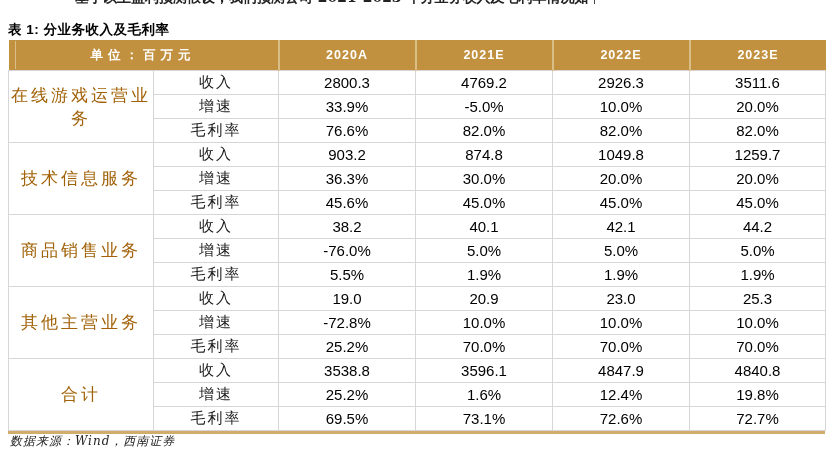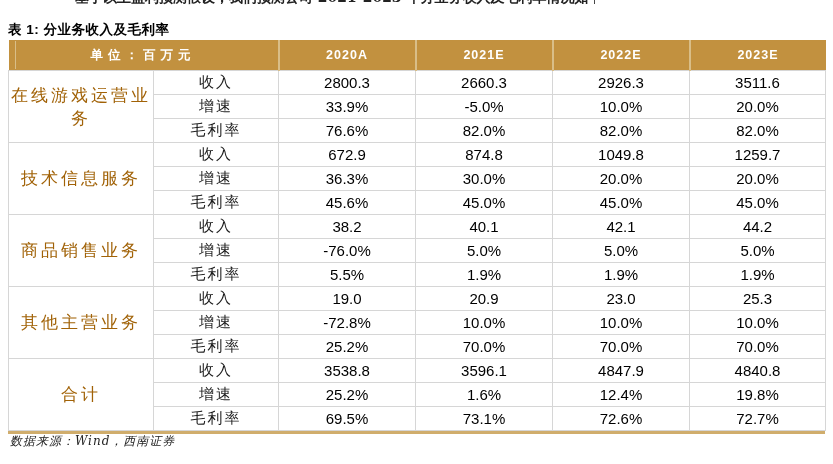--- a/index.html
+++ b/index.html
@@ -94,42 +94,42 @@
         <th class="year-th">2021E</th>
         <th class="year-th">2022E</th>
         <th class="year-th">2023E</th>
       </tr>
     </thead>
     <tbody>
         <tr>
           <td class="group-cell" rowspan="3">在线游戏运营业务</td>
           <td class="metric-cell">收入</td>
           <td class="value-cell">2800.3</td>
-          <td class="value-cell">2660.3</td>
+          <td class="value-cell">4769.2</td>
           <td class="value-cell">2926.3</td>
           <td class="value-cell">3511.6</td>
         </tr>
         <tr>
           <td class="metric-cell">增速</td>
           <td class="value-cell">33.9%</td>
           <td class="value-cell">-5.0%</td>
           <td class="value-cell">10.0%</td>
           <td class="value-cell">20.0%</td>
         </tr>
         <tr>
           <td class="metric-cell">毛利率</td>
           <td class="value-cell">76.6%</td>
           <td class="value-cell">82.0%</td>
           <td class="value-cell">82.0%</td>
           <td class="value-cell">82.0%</td>
         </tr>
         <tr>
           <td class="group-cell" rowspan="3">技术信息服务</td>
           <td class="metric-cell">收入</td>
-          <td class="value-cell">672.9</td>
+          <td class="value-cell">903.2</td>
           <td class="value-cell">874.8</td>
           <td class="value-cell">1049.8</td>
           <td class="value-cell">1259.7</td>
         </tr>
         <tr>
           <td class="metric-cell">增速</td>
           <td class="value-cell">36.3%</td>
           <td class="value-cell">30.0%</td>
           <td class="value-cell">20.0%</td>
           <td class="value-cell">20.0%</td>

